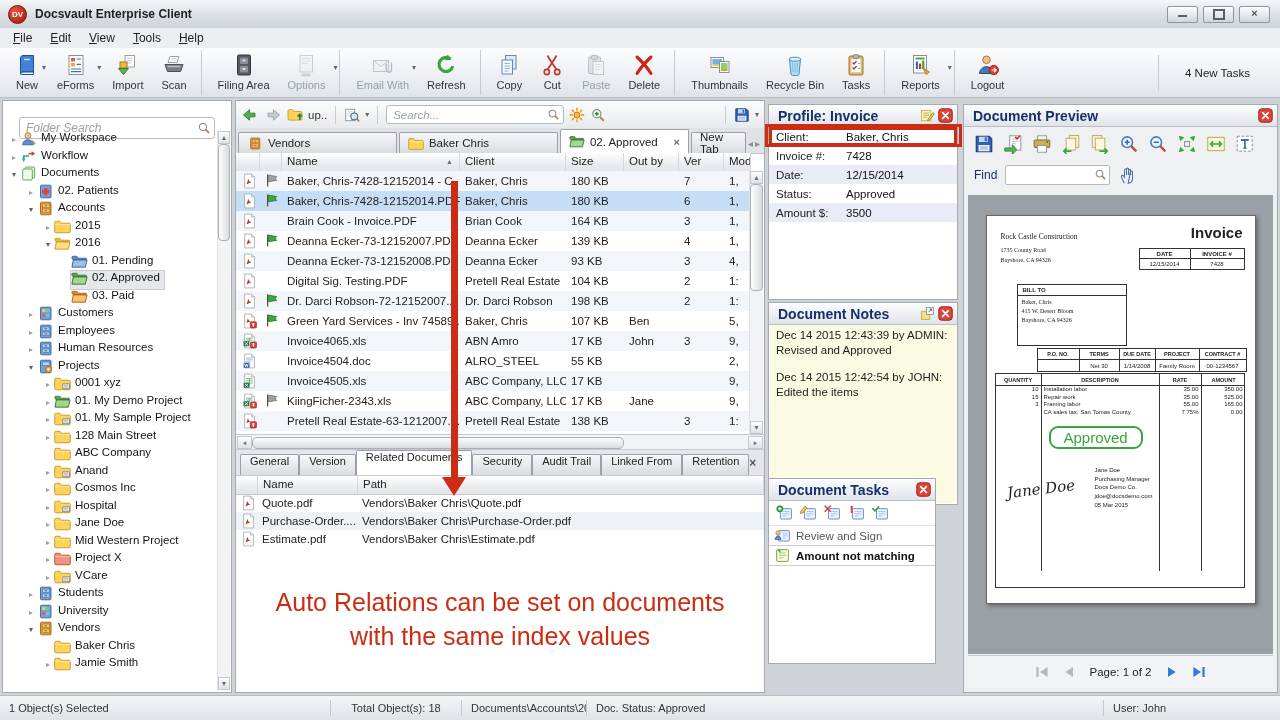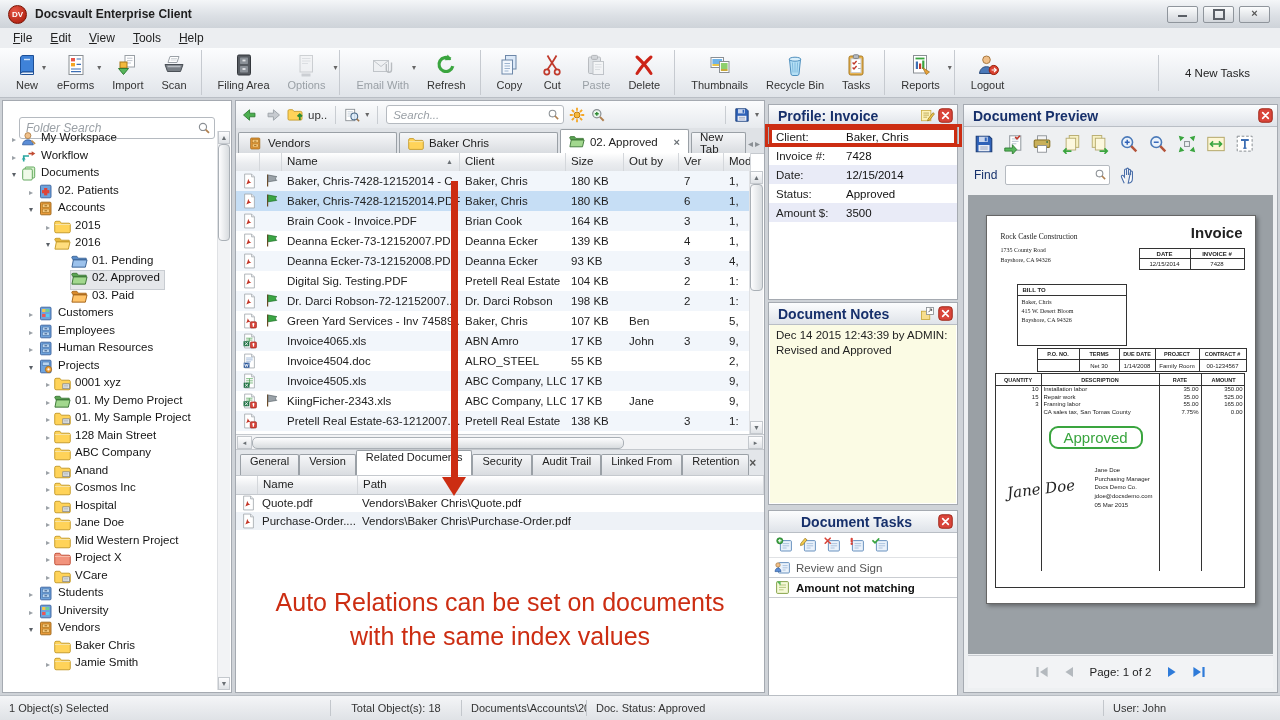--- a/index.html
+++ b/index.html
@@ -116,21 +116,21 @@
   .ph-ic{width:15px;height:15px;margin-left:3px;flex:none;}
   .profile{left:768px;top:104px;width:190px;height:196px;}
   .pf-row{height:19px;display:flex;align-items:center;font-size:11.5px;padding-left:7px;}
   .pf-row.tinted{background:var(--tint);}
   .pf-row.hl{box-shadow:inset 0 0 0 3px var(--red);}
   .pf-label{width:70px;color:#222;}
   .pf-value{flex:1;color:#111;}
   .notes{left:768px;top:302px;width:190px;height:203px;}
   .notes-body{position:absolute;top:22px;left:1px;right:1px;bottom:1px;background:var(--notes);padding:3px 6px;box-sizing:border-box;font-size:11.5px;line-height:1.3;color:#222;}
   .note-entry{margin-bottom:12px;}
-  .tasksP{left:768px;top:510px;width:190px;height:186px;text-align:center;}
+  .tasksP{left:768px;top:478px;width:168px;height:186px;}
   .tk-toolbar{height:24px;border-bottom:1px solid #e0e2e5;display:flex;align-items:center;gap:7px;padding:0 7px;}
   .tk-ic{width:17px;height:17px;flex:none;}
   .tk-item{height:19px;display:flex;align-items:center;gap:5px;padding-left:5px;font-size:11.5px;color:#555;}
   .tk-item.bold{font-weight:bold;color:#111;border-top:1px solid #c9ccd1;border-bottom:1px solid #c9ccd1;}
 
   
   .preview{left:963px;top:104px;width:315px;height:589px;background:#eef0f2;}
   .pv-toolbar{height:34px;display:flex;align-items:center;gap:9px;padding:0 10px;}
   .pv-ic{width:20px;height:20px;flex:none;}
   .pv-find{height:28px;display:flex;align-items:center;gap:8px;padding:0 10px;}
@@ -1396,20 +1396,31 @@
             <path d="M2.8.6h7.4l3 3v11.8H2.8z" fill="#fff" stroke="#9aa0a6" stroke-width=".8"></path>
             <path d="M10.2.6v3h3" fill="#e8eaec" stroke="#9aa0a6" stroke-width=".7"></path>
             <path d="M4.6 11.8c1-2.4 1.8-4.6 2-6.2.6 1.8 1.8 3.6 3.4 4.6-1.8-.2-3.8.4-5.4 1.6z" fill="#c43425"></path>
           </svg>
         </span>
         <span class="dr-cell">Purchase-Order....</span>
         <span class="dr-cell">Vendors\Baker Chris\Purchase-Order.pdf</span>
       </div>
 
 
+      <div class="dr-row">
+        <span class="dr-cell c-icon">
+          <svg viewBox="0 0 16 16">
+            <path d="M2.8.6h7.4l3 3v11.8H2.8z" fill="#fff" stroke="#9aa0a6" stroke-width=".8"></path>
+            <path d="M10.2.6v3h3" fill="#e8eaec" stroke="#9aa0a6" stroke-width=".7"></path>
+            <path d="M4.6 11.8c1-2.4 1.8-4.6 2-6.2.6 1.8 1.8 3.6 3.4 4.6-1.8-.2-3.8.4-5.4 1.6z" fill="#c43425"></path>
+          </svg>
+        </span>
+        <span class="dr-cell">Estimate.pdf</span>
+        <span class="dr-cell">Vendors\Baker Chris\Estimate.pdf</span>
+      </div>
 
   </div>
 
   <div class="annotation">
     <div>Auto Relations can be set on documents</div>
     <div>with the same index values</div>
   </div>
 </div>
 
 <div class="panel profile">
@@ -1474,20 +1485,24 @@
         </svg>
       </span>
   </div>
   <div class="notes-body">
 
       <div class="note-entry">
         <div>Dec 14 2015 12:43:39 by  ADMIN:</div>
         <div>Revised and Approved</div>
       </div>
 
+      <div class="note-entry">
+        <div>Dec 14 2015 12:42:54 by  JOHN:</div>
+        <div>Edited the items</div>
+      </div>
 
   </div>
 </div>
 
 <div class="panel tasksP">
   <div class="panel-header">
     <span class="panel-title">Document Tasks</span>
     <span class="ph-ic">
         <svg viewBox="0 0 16 16">
           <rect x=".8" y=".8" width="14.4" height="14.4" rx="3.2" fill="#d9453a" stroke="#9c2415"></rect>

